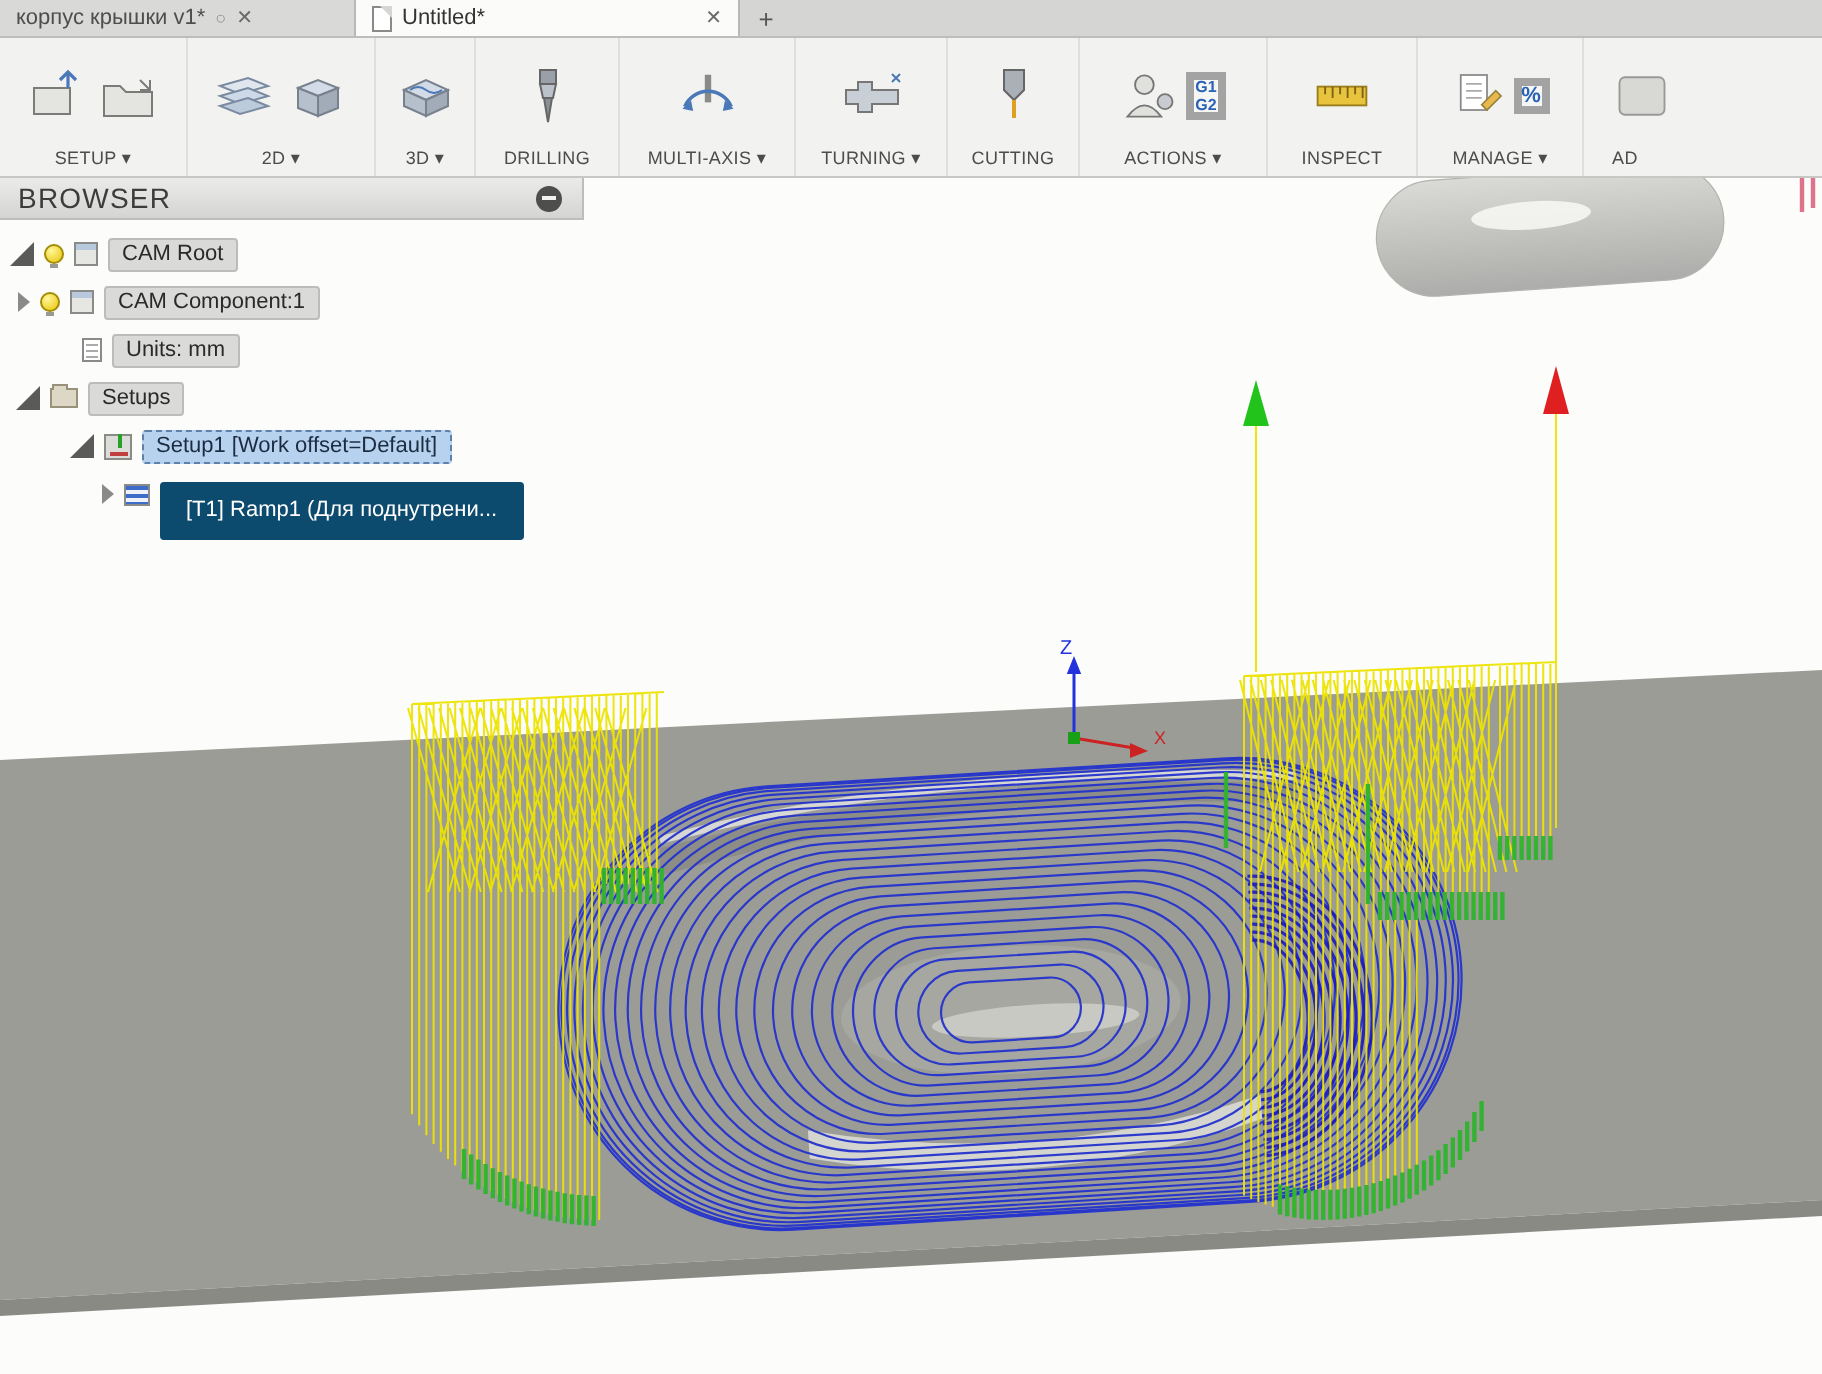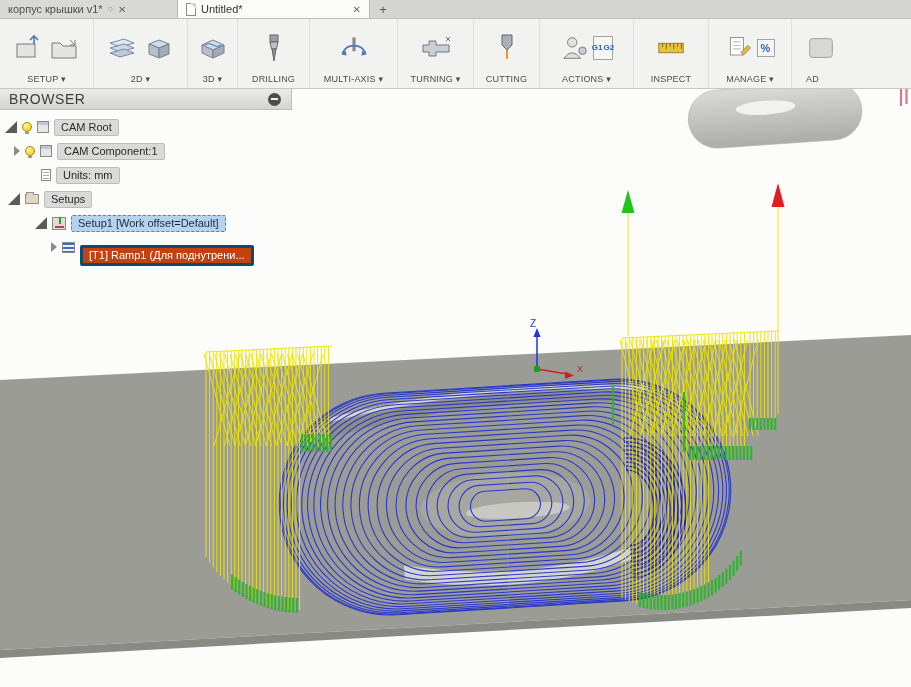--- a/index.html
+++ b/index.html
@@ -28,43 +28,43 @@
           border-bottom:1px solid #c7c7c5;display:flex;align-items:stretch;z-index:39;overflow:hidden;}
   .cam-btn{width:88px;flex:0 0 auto;background:linear-gradient(#abatab,#909090);
            background:linear-gradient(#ababa9,#8f8f8d);color:#fff;font-size:12px;
            display:flex;align-items:center;justify-content:center;gap:7px;border-right:1px solid #7f7f7d;}
   .cam-caret{width:0;height:0;border-left:4px solid transparent;border-right:4px solid transparent;
              border-top:5px solid #e8e8e6;}
   .rgroup{display:flex;flex-direction:column;align-items:center;justify-content:flex-end;
           border-right:1px solid #dedede;padding:3px 3px 4px;flex:0 0 auto;}
   .ricons{flex:1;display:flex;align-items:center;justify-content:center;gap:3px;}
   .rlabel{font-size:9px;color:#4c4c4a;letter-spacing:.2px;white-space:nowrap;}
-  .badge{border:1px solid #a3a3a3;background:#f6f6f4;color:#2a62b8;font-weight:bold;
-         display:flex;flex-direction:row;align-items:center;justify-content:center;line-height:1;}
+  .badge{border:4px solid #a3a3a3;background:#f6f6f4;color:#2a62b8;font-weight:bold;
+         display:flex;flex-direction:column;align-items:center;justify-content:center;line-height:1;}
   .badge-g{width:20px;height:24px;font-size:8px;gap:1px;}
   .badge-p{width:18px;height:18px;font-size:11px;}
   .rgroup-ad{align-items:flex-start;padding-left:14px;border-right:none;}
 
   
   .browser{position:absolute;left:0;top:89px;width:292px;z-index:30;}
   .bheader{height:21px;background:linear-gradient(#ebebe9,#d4d4d2);border-bottom:1px solid #bdbdbb;
            border-right:1px solid #bdbdbb;display:flex;align-items:center;padding:0 10px 0 9px;
            font-size:14px;color:#3c3c3a;letter-spacing:.6px;}
   .bcollapse{margin-left:auto;width:13px;height:13px;border-radius:50%;background:#4e4e4c;position:relative;}
   .bcollapse:before{content:"";position:absolute;left:3px;top:5.5px;width:7px;height:2px;background:#f2f2f0;}
   .btree{padding:5px 0 0 0;}
   .trow{display:flex;align-items:center;height:24px;gap:5px;font-size:11px;}
   .exp-c{width:0;height:0;border-left:6px solid #8a8a88;border-top:5px solid transparent;
          border-bottom:5px solid transparent;flex:0 0 auto;}
   .exp-e{width:0;height:0;border-bottom:6px solid #5a5a58;border-right:6px solid #5a5a58;
          border-top:6px solid transparent;border-left:6px solid transparent;flex:0 0 auto;}
   .chip{padding:1px 6px 2px;border:1px solid #bcbcba;background:#dadad8;border-radius:2px;
         color:#2a2a28;white-space:nowrap;}
   .chip-sel-light{background:#b7d2ef;border:1px dashed #5d81ab;color:#1c2c40;}
-  .chip-sel-dark{background:#c2410c;border:3px solid #0c4a6e;color:#fff;margin-top:16px;}
+  .chip-sel-dark{background:#0c4a6e;border:7px solid #0c4a6e;color:#fff;margin-top:16px;}
   .bulb{width:10px;height:10px;border-radius:50%;flex:0 0 auto;position:relative;
         background:radial-gradient(circle at 35% 30%,#fff69a,#e9c504);border:1px solid #a38c06;}
   .bulb:after{content:"";position:absolute;left:2px;bottom:-3px;width:4px;height:2px;background:#9a9a90;}
   .cubeicon{width:12px;height:12px;background:#e6e6e2;border:1px solid #8a8a86;position:relative;flex:0 0 auto;}
   .cubeicon:before{content:"";position:absolute;left:0;top:0;width:100%;height:3px;background:#b9c9dd;}
   .docicon-t{width:10px;height:12px;background:#fff;border:1px solid #8a8a88;flex:0 0 auto;position:relative;}
   .docicon-t:before{content:"";position:absolute;left:1px;top:2px;width:6px;height:1px;background:#aaa;
                     box-shadow:0 3px 0 #aaa,0 6px 0 #aaa;}
   .foldericon{width:14px;height:10px;background:#ddd8c6;border:1px solid #9a917a;position:relative;flex:0 0 auto;}
   .foldericon:before{content:"";position:absolute;left:0;top:-3px;width:6px;height:2px;
@@ -316,21 +316,21 @@
     </div>
     <div class="btree">
 
       <div class="trow" style="padding-left:5px">
         <span class="exp-e"></span>
         <span class="bulb"></span>
         <span class="cubeicon"></span>
         <span class="chip">CAM Root</span>
       </div>
 
-      <div class="trow" style="padding-left:14px">
+      <div class="trow" style="padding-left:9px">
         <span class="exp-c"></span>
         <span class="bulb"></span>
         <span class="cubeicon"></span>
         <span class="chip">CAM Component:1</span>
       </div>
 
       <div class="trow" style="padding-left:41px">
         <span class="docicon-t"></span>
         <span class="chip">Units: mm</span>
       </div>

